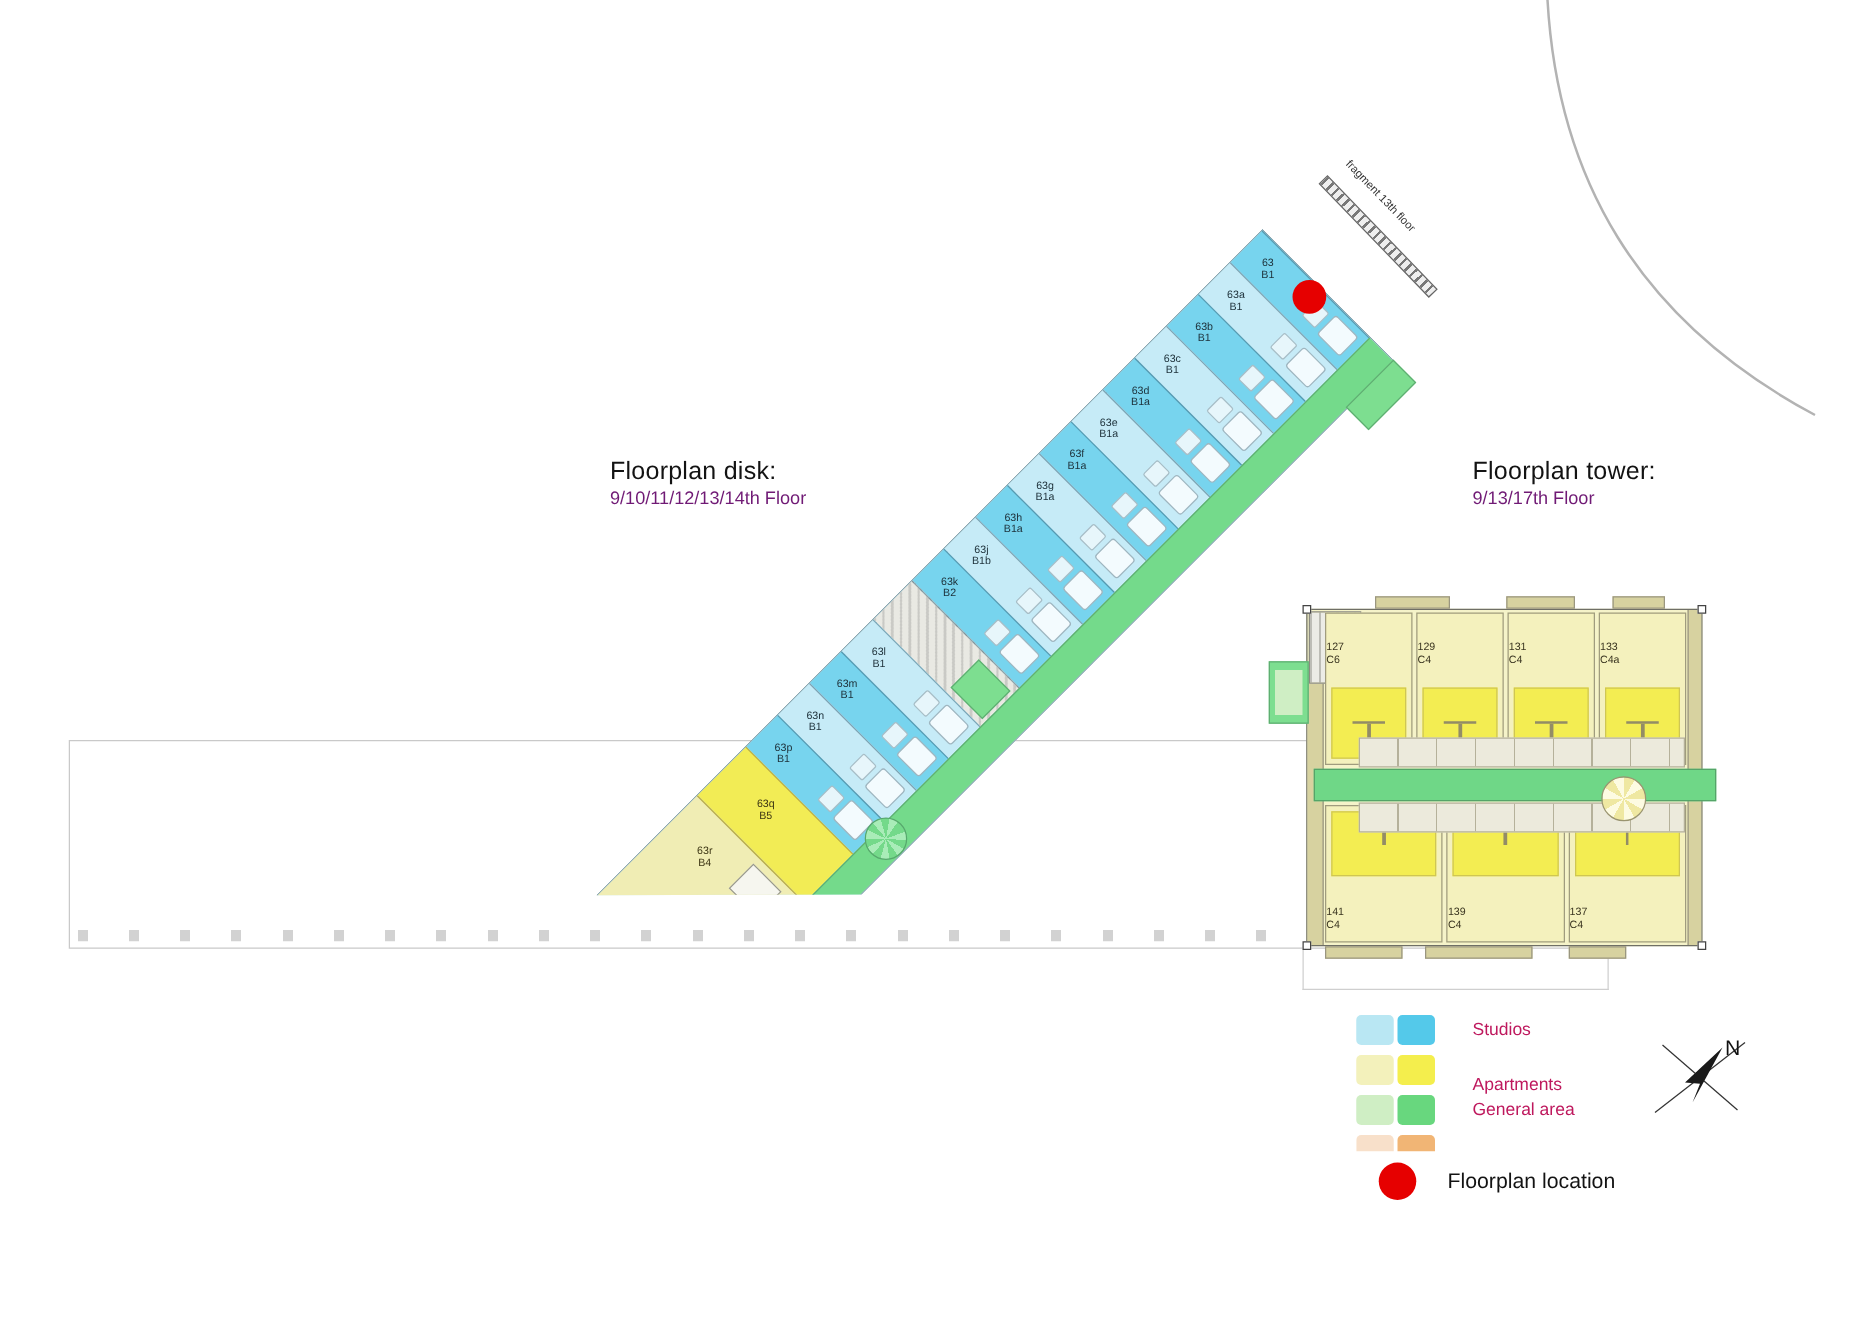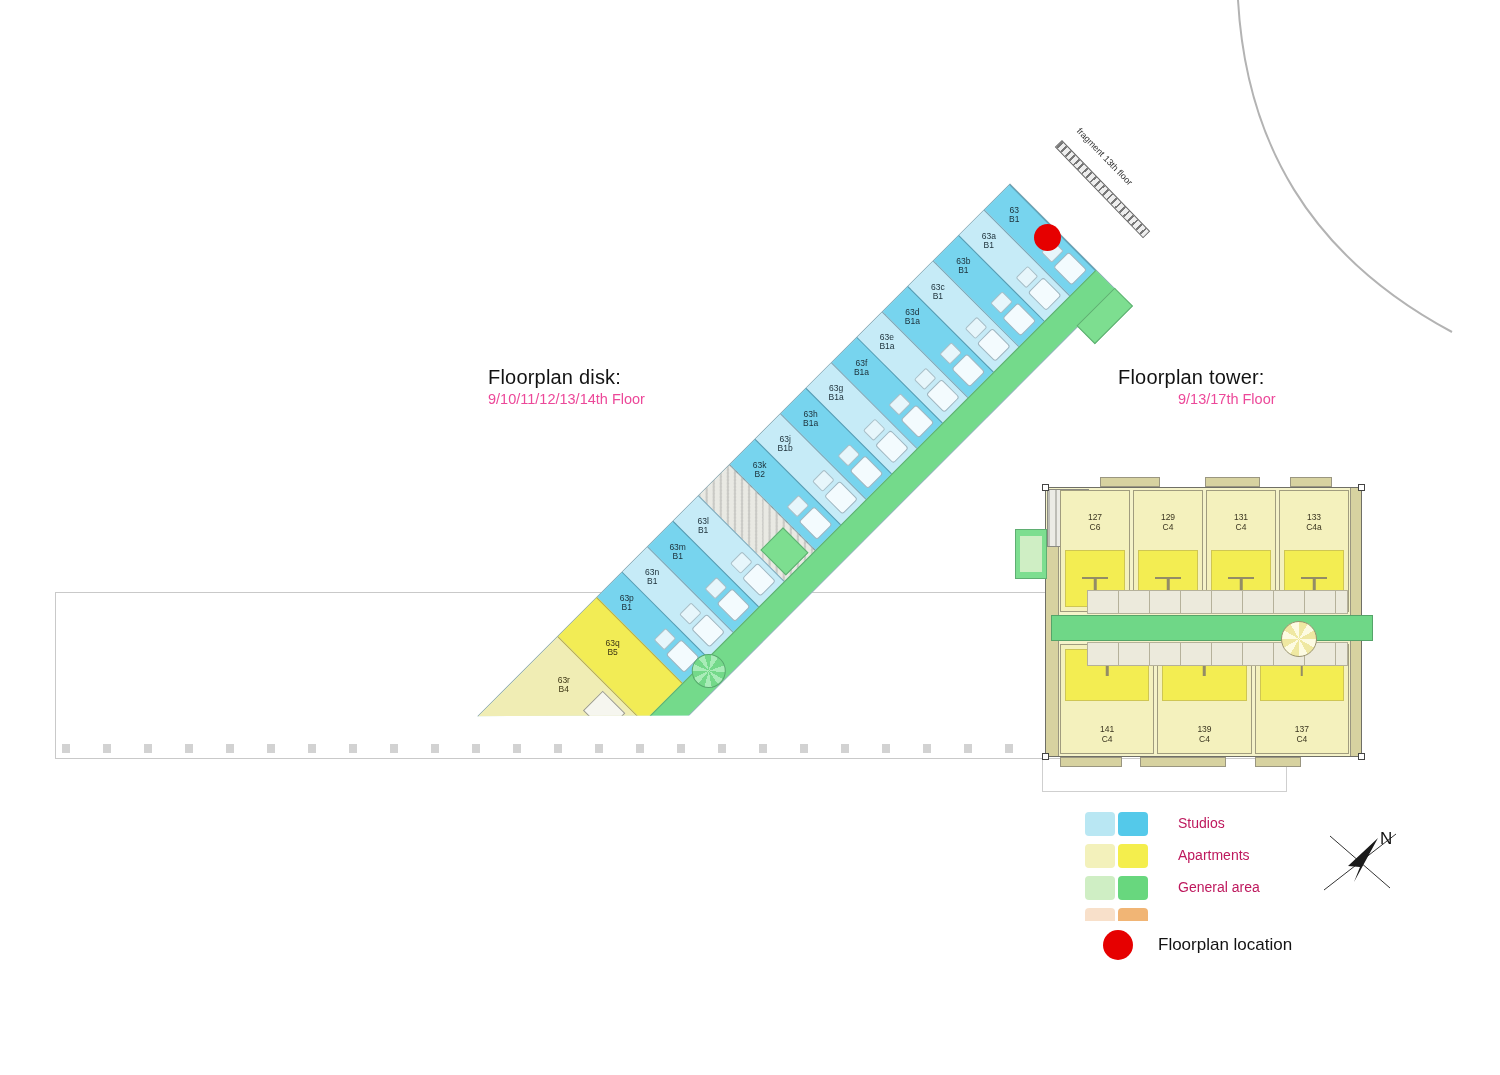--- a/index.html
+++ b/index.html
@@ -10,23 +10,23 @@
   .curve{position:absolute;left:0;top:0;z-index:0;pointer-events:none}
   .plinth{position:absolute;left:55px;top:592px;width:1230px;height:165px;
           border:1px solid #c9c9c9;z-index:0}
   .plinth2{position:absolute;left:1042px;top:757px;width:243px;height:34px;
            border:1px solid #cfcfcf;border-top:none;z-index:0}
   .colrow{position:absolute;left:62px;top:744px;width:1216px;height:9px;z-index:0;
           background:repeating-linear-gradient(90deg,#d2d2d2 0 8px,transparent 8px 41px)}
 
   
   .ttl{position:absolute;font-size:20px;letter-spacing:.2px;color:#131313;z-index:6}
-  .sub{position:absolute;font-size:14.5px;color:#ec4899;z-index:6}
+  .sub{position:absolute;font-size:14.5px;color:#701a75;z-index:6}
   .ttl-disk{left:488px;top:366px}.sub-disk{left:488px;top:391px}
-  .ttl-tower{left:1118px;top:366px}.sub-tower{left:1178px;top:391px}
+  .ttl-tower{left:1178px;top:366px}.sub-tower{left:1178px;top:391px}
 
   
   .disk{position:absolute;left:1010px;top:183px;width:150px;transform:rotate(45deg);
         transform-origin:0 0;z-index:2}
   .strip{position:relative;width:150px;height:754px;border:1.5px solid #87a0aa;background:#c6ebf7;
          clip-path:polygon(0 0,100% 0,100% 80%,0 100%);display:flex;box-sizing:border-box}
   .ucol{width:123px;position:relative}
   .rail{position:absolute;left:3px;top:2px;bottom:185px;width:0;border-left:1px dashed rgba(40,80,100,.55)}
   .corr{width:27px;background:#74da8b;border-left:1px solid #5fae72;position:relative}
   .spiral{position:absolute;left:-8px;top:540px;width:32px;height:32px;border-radius:50%;
@@ -67,21 +67,21 @@
   .t-left{position:absolute;left:1px;top:60px;bottom:1px;width:12px;background:#d7d2a0;border-right:1px solid #9a9680}
   .t-right{position:absolute;right:1px;top:1px;bottom:1px;width:10px;background:#d7d2a0;border-left:1px solid #9a9680}
   .t-stair{position:absolute;left:2px;top:2px;width:40px;height:56px;border:1px solid #8b8b82;
            background:repeating-linear-gradient(90deg,#bdbdb6 0 2px,#ecece6 2px 7px)}
   .t-top{position:absolute;left:15px;top:3px;right:13px;height:122px;display:flex;gap:3px}
   .t-bot{position:absolute;left:15px;bottom:3px;right:13px;height:110px;display:flex;gap:3px}
   .apt{flex:1;position:relative;background:#f4f1bd;border:1px solid #a09c7e;box-sizing:border-box}
   .room-b{position:absolute;left:4px;right:4px;background:#f3ed52;border:1px solid #cfc653}
   .t-top .room-b{bottom:4px;height:46%}
   .t-bot .room-b{top:4px;height:46%}
-  .albl{position:absolute;width:100%;text-align:center;font-size:8.5px;line-height:1.15;color:#3a3520;z-index:3}
+  .albl{position:absolute;width:100%;font-size:8.5px;line-height:1.15;color:#3a3520;z-index:3}
   .t-top .albl{top:22px}
   .t-bot .albl{bottom:8px}
   .ticon{position:absolute;left:50%;transform:translateX(-50%);width:26px;height:18px;border-top:2.5px solid #938c66}
   .ticon::after{content:"";position:absolute;left:50%;top:0;width:2.5px;height:15px;background:#938c66;transform:translateX(-50%)}
   .t-top .ticon{bottom:14px}
   .t-bot .ticon{top:14px}
   .t-ut{position:absolute;left:42px;right:14px;height:24px;background:#eceadc;border:1px solid #b5b19a;z-index:2;
         background-image:repeating-linear-gradient(90deg,transparent 0 30px,#b5b19a 30px 31px);box-sizing:border-box}
   .ut-a{top:103px}.ut-b{top:155px}
   .t-corr{position:absolute;left:6px;top:128px;width:322px;height:26px;background:#6fd787;
@@ -100,21 +100,21 @@
   .corner{position:absolute;width:7px;height:7px;background:#fff;border:1.5px solid #444;box-sizing:border-box;z-index:5}
   .c1{left:-3px;top:-3px}.c2{right:-3px;top:-3px}.c3{left:-3px;bottom:-3px}.c4{right:-3px;bottom:-3px}
 
   
   .legend{position:absolute;left:1085px;top:812px;width:360px;height:160px;z-index:6}
   .sw{position:absolute;left:0;display:flex;gap:3px}
   .sw i{display:block;width:30px;height:24px;border-radius:4px}
   .sw1{top:0}.sw2{top:32px}.sw3{top:64px}
   .sw4{top:96px;height:13px;overflow:hidden;opacity:.95}
   .ll{position:absolute;left:93px;font-size:14px;color:#be185d}
-  .ll1{top:3px}.ll2{top:35px}.ll3{top:67px}
+  .ll1{top:3px}.ll2{top:47px}.ll3{top:67px}
   .dot{position:absolute;left:18px;top:118px;width:30px;height:30px;border-radius:50%;background:#e60000}
   .dotl{position:absolute;left:73px;top:123px;font-size:17px;color:#131313}
 
   
   .compass{position:absolute;left:1316px;top:824px;z-index:6}
 </style>
 </head>
 <body>
 <div class="canvas">
 

